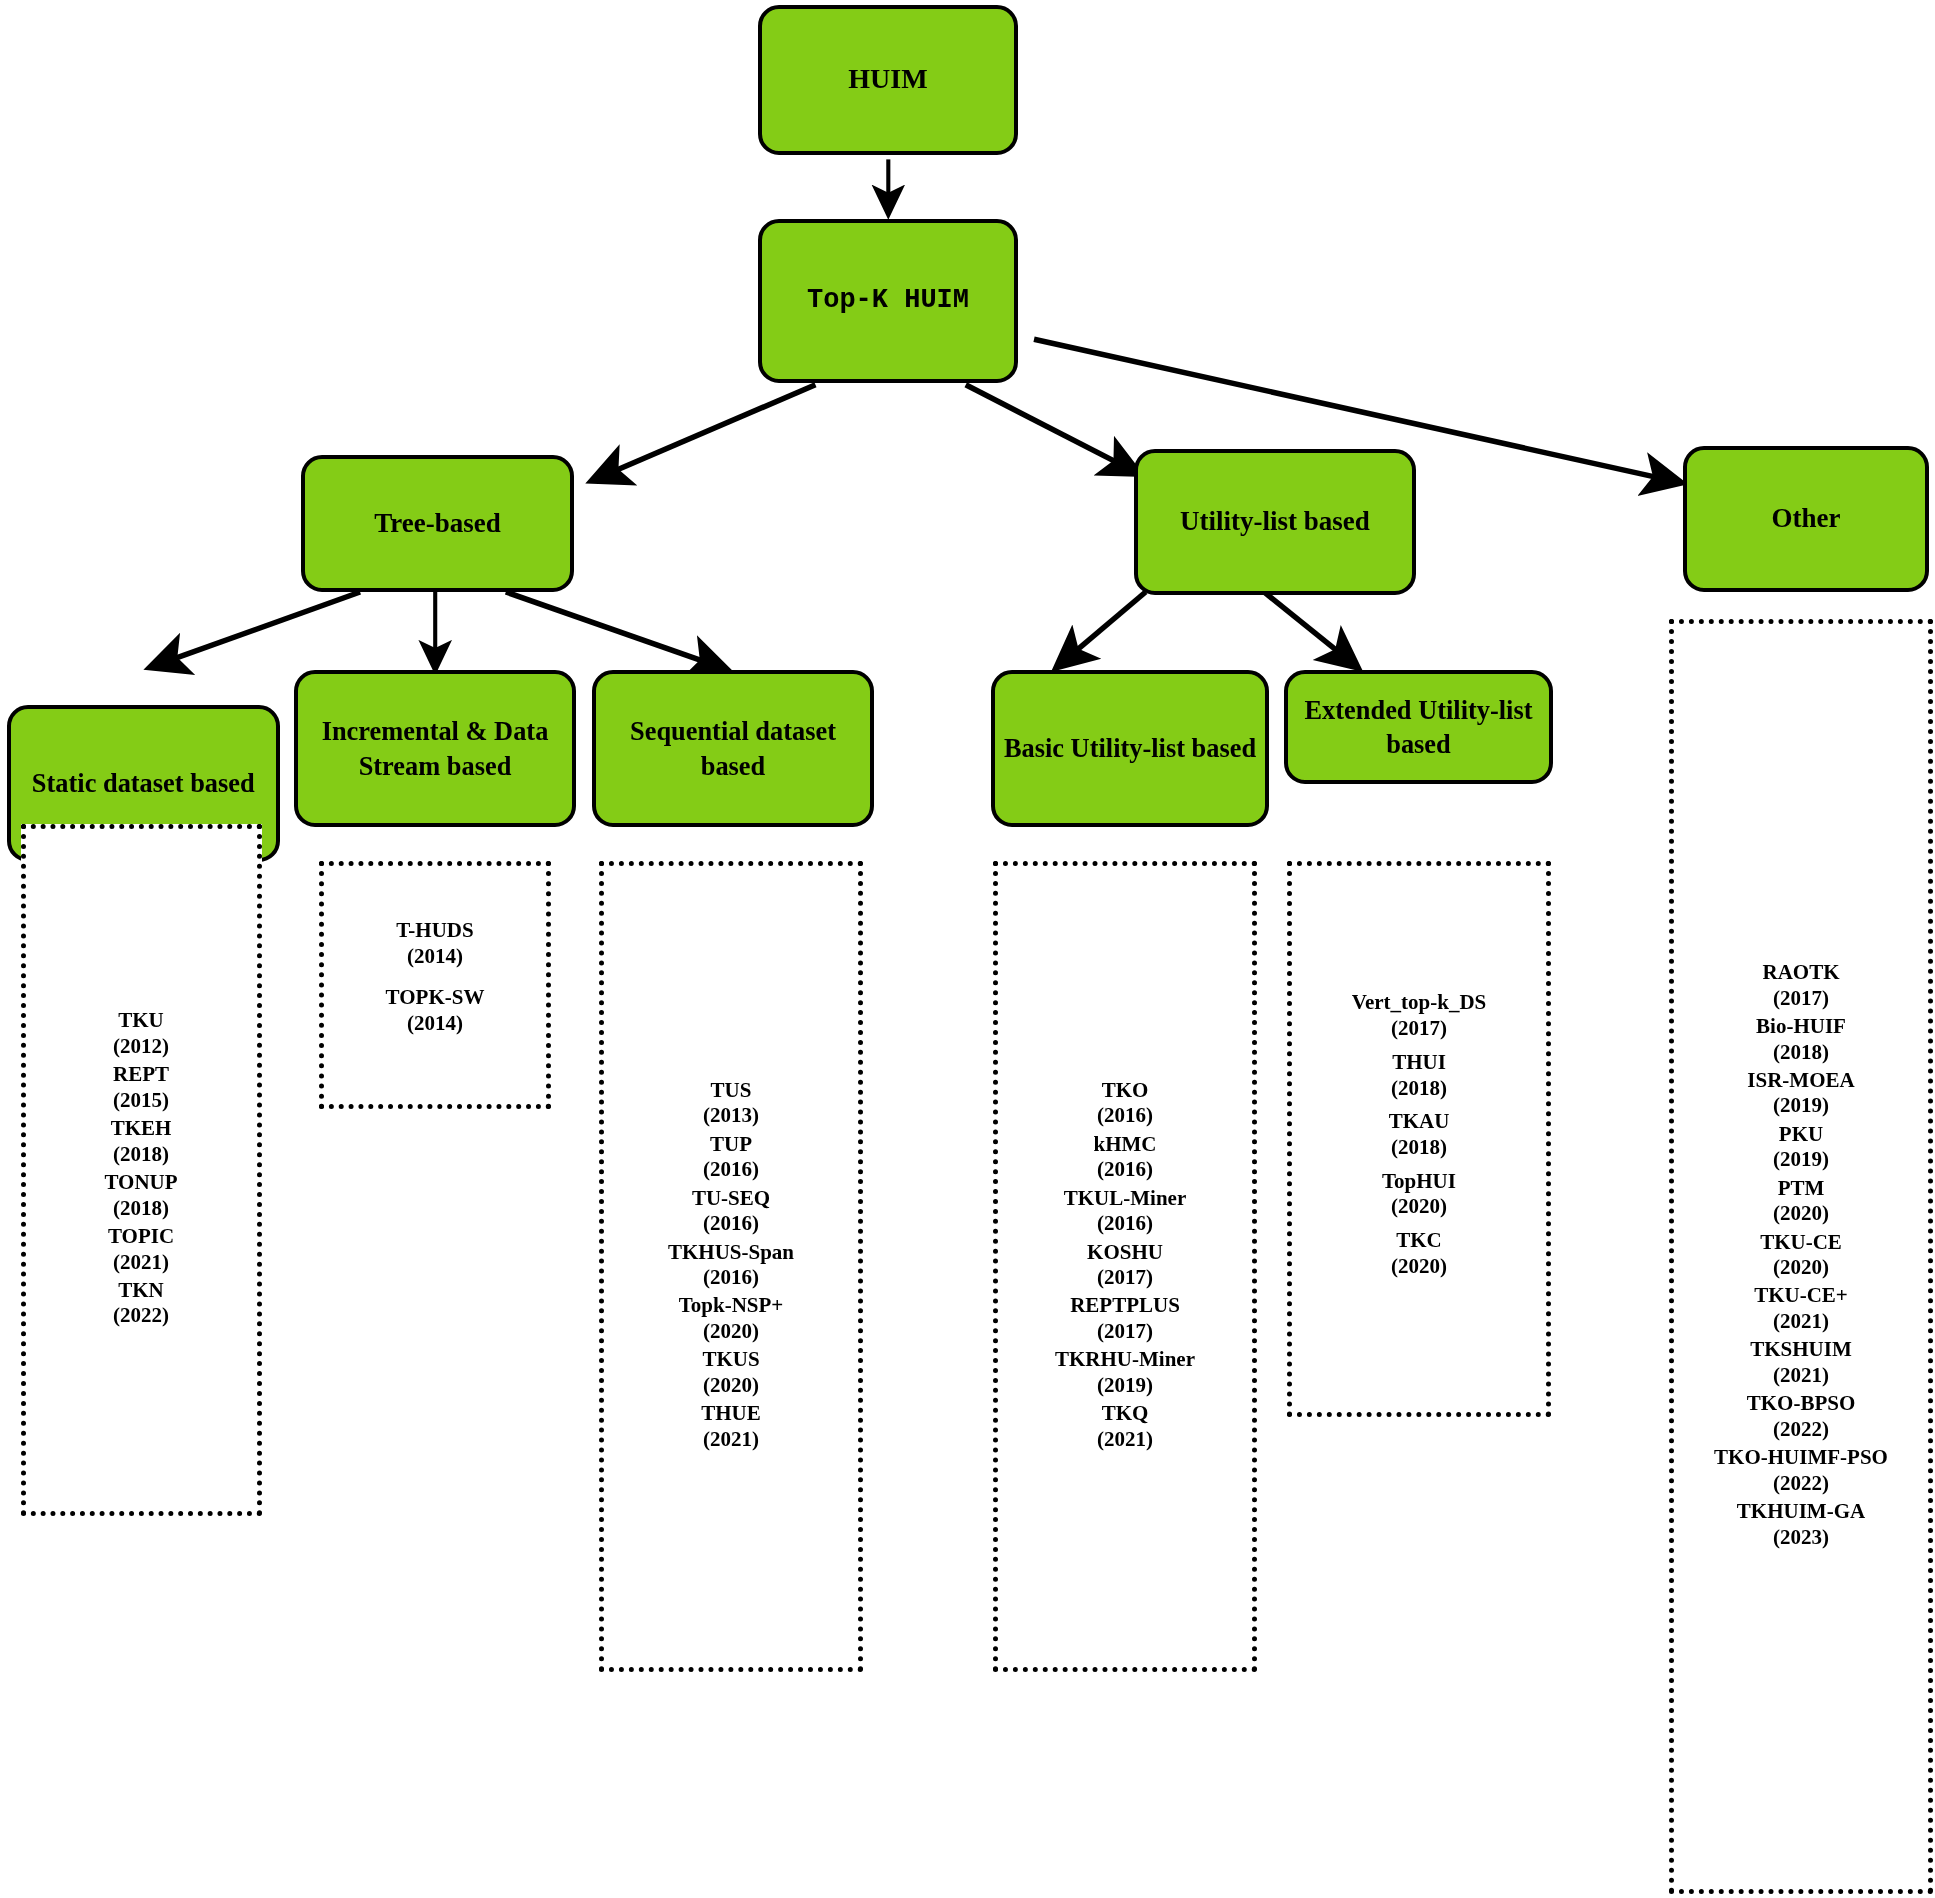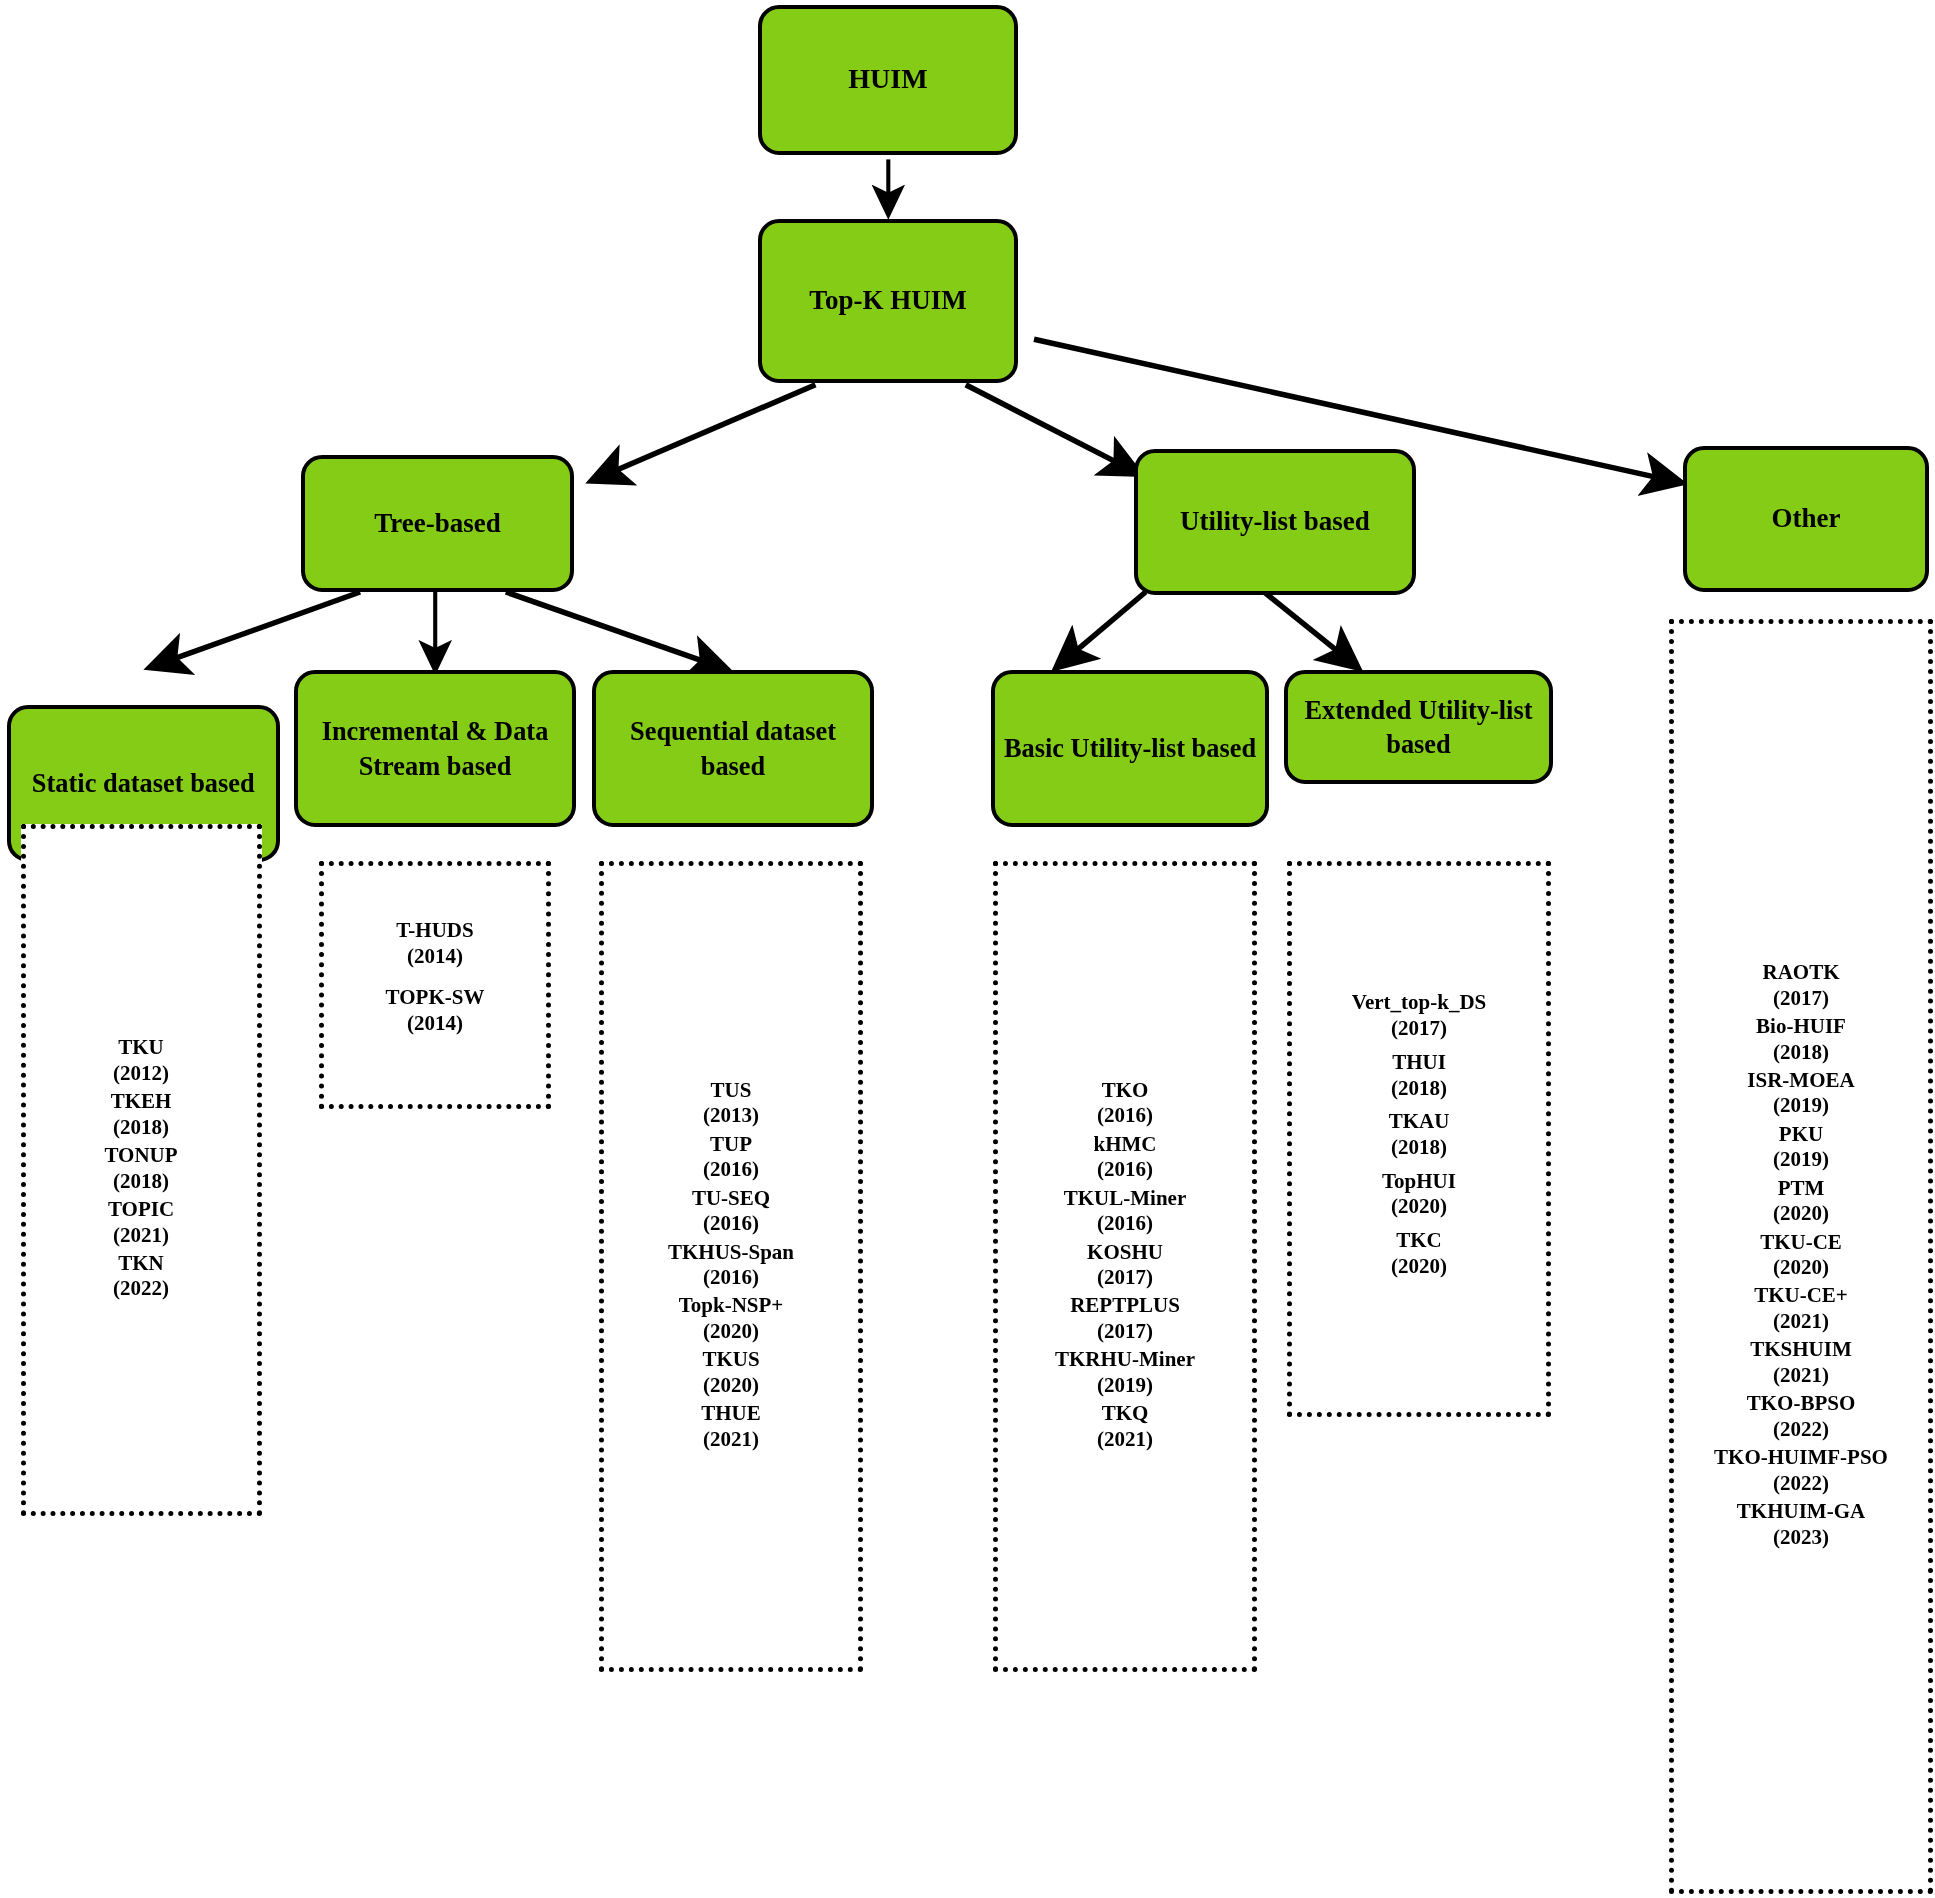--- a/index.html
+++ b/index.html
@@ -107,21 +107,21 @@
     </g>
     <g>
       <line x1="2775" y1="1300" x2="2980" y2="1465" stroke="#000" stroke-width="12" marker-end="url(#ah)"></line>
     </g>
   </svg>
 
   <div class="node root" style="left:758px; top:4.6px; width:260px; height:150px;">
     <span class="lbl">HUIM</span>
   </div>
 
-  <div class="node lvl2" style="left:758px; top:219px; width:260px; height:164px;">
+  <div class="node lvl2" style="left:758px; top:219px; width:260px; height:164px;font-family:Liberation Mono, monospace;">
     <span class="lbl">Top-K HUIM</span>
   </div>
 
   <div class="node lvl2" style="left:301px; top:455px; width:273px; height:137px;">
     <span class="lbl">Tree-based</span>
   </div>
 
   <div class="node lvl2" style="left:1134px; top:449px; width:282px; height:146px;">
     <span class="lbl">Utility-list based</span>
   </div>
@@ -149,20 +149,24 @@
   <div class="node lvl3" style="left:1284px; top:670px; width:269px; height:114px;">
     <span class="lbl">Extended Utility-list based</span>
   </div>
 
   <div class="listbox tight" id="list-static" style="left:20.5px; top:824px; width:241px; height:692px;">
       <div class="entry">
         <span class="nm">TKU</span>
         <span class="yr">(2012)</span>
       </div>
       <div class="entry">
+        <span class="nm">REPT</span>
+        <span class="yr">(2015)</span>
+      </div>
+      <div class="entry">
         <span class="nm">TKEH</span>
         <span class="yr">(2018)</span>
       </div>
       <div class="entry">
         <span class="nm">TONUP</span>
         <span class="yr">(2018)</span>
       </div>
       <div class="entry">
         <span class="nm">TOPIC</span>
         <span class="yr">(2021)</span>

